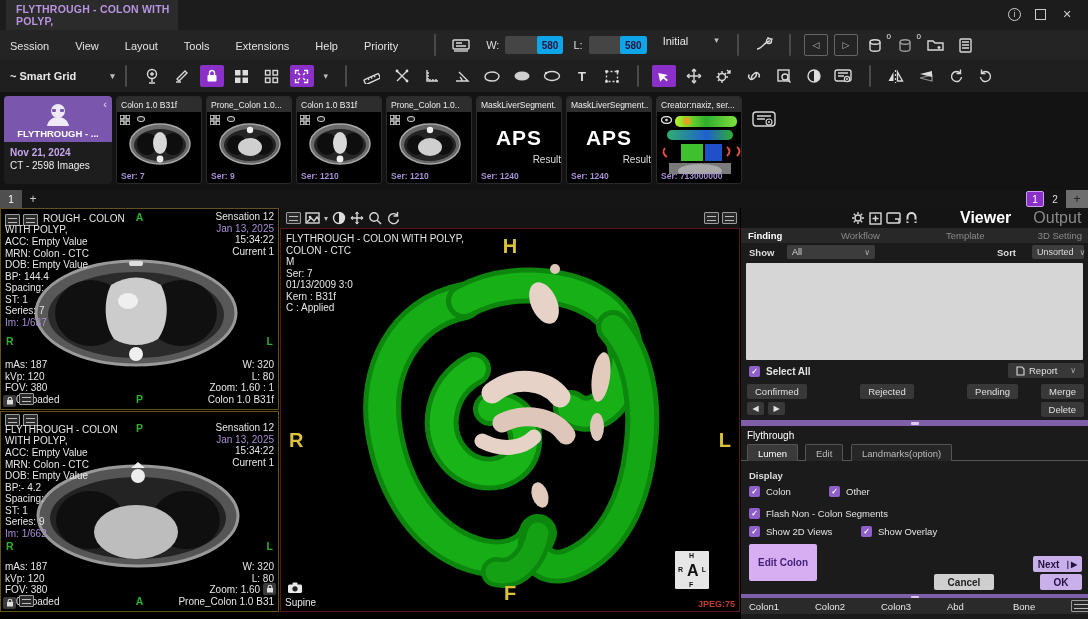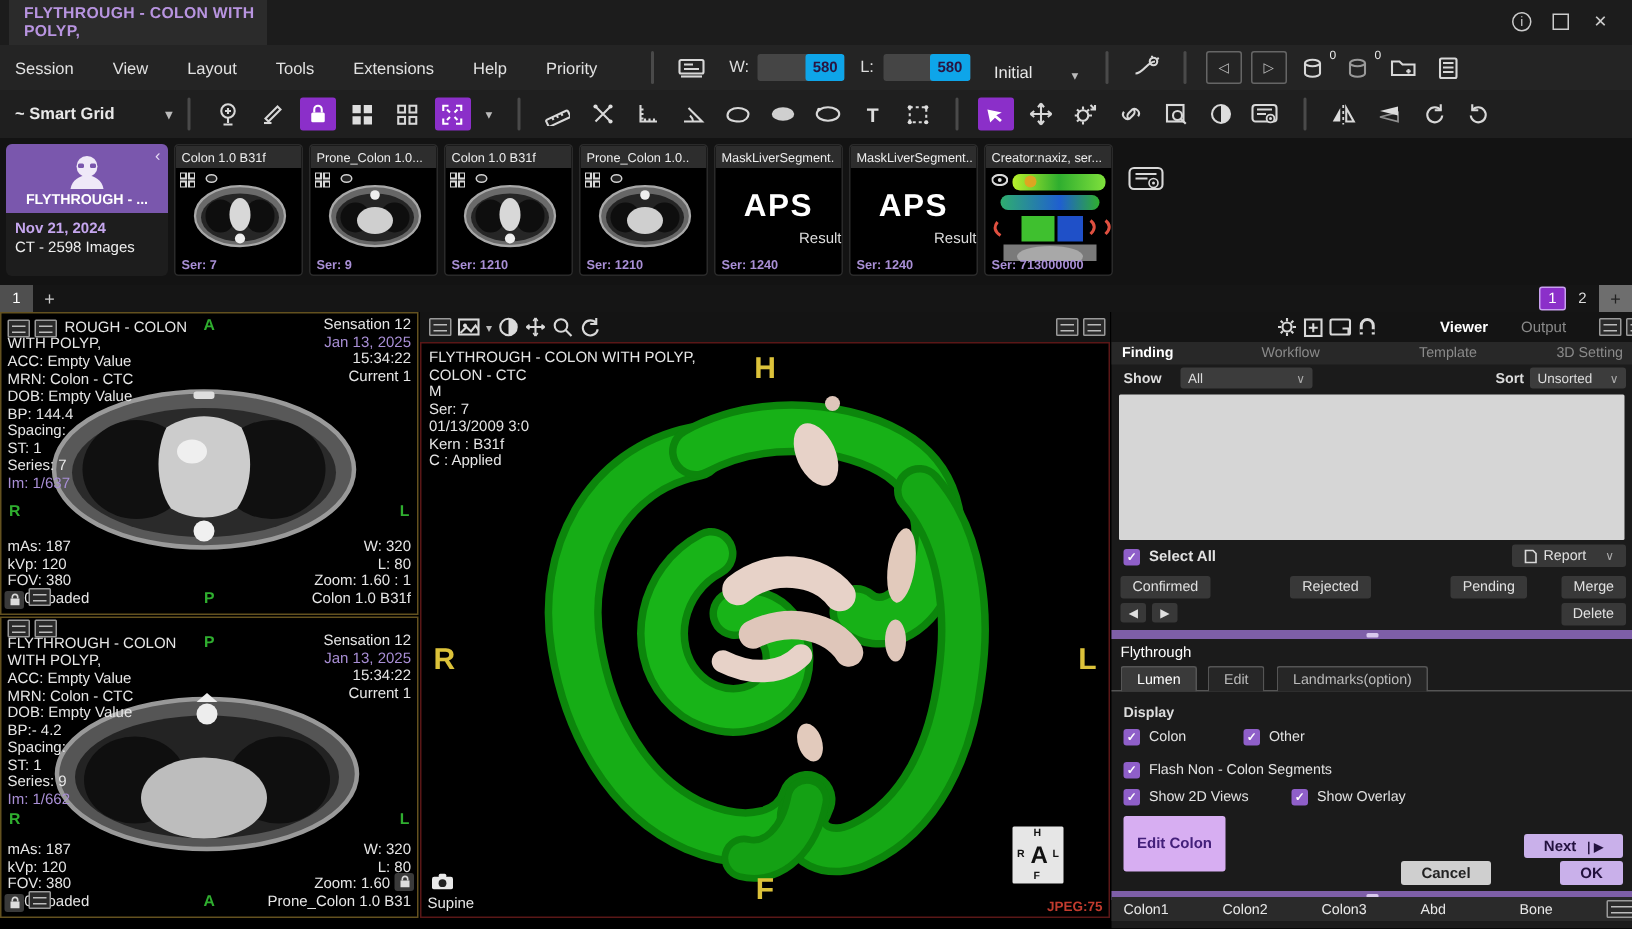--- a/index.html
+++ b/index.html
@@ -14,21 +14,21 @@
 .wc{width:14px;height:14px;display:flex;align-items:center;justify-content:center;font-size:11px;color:#ccc}
 .wc.circ{border:1px solid #ccc;border-radius:50%;font-size:9px;width:13px;height:13px}
 .wc.sq{border:1px solid #ccc;width:11px;height:11px}
 
 #menubar{left:0;top:30px;width:1088px;height:30px;background:#242424;display:flex;align-items:center;padding-left:10px}
 .menu-item{font-size:11px;color:#e2e2e2;margin-right:26px;cursor:default}
 .vsep{width:2px;height:22px;background:#4a4a4a;border-radius:2px;margin:0 10px}
 .fieldlbl{font-size:11px;color:#ddd;margin:0 6px 0 10px}
 .wlfield{display:flex;width:58px;height:18px;background:#454545;border-radius:2px;overflow:hidden}
 .wlfield .val{margin-left:auto;background:#0ea5e9;color:#2a1440;font-size:10px;font-weight:bold;display:flex;align-items:center;padding:0 5px;border-radius:2px}
-.dd{display:flex;align-items:flex-end;height:20px;padding:0 8px;font-size:11px;color:#e8e8e8}
+.dd{display:flex;align-items:flex-start;height:20px;padding:0 8px;font-size:11px;color:#e8e8e8}
 .dd .caret{margin-left:26px;font-size:9px;color:#bbb}
 .ibtn{width:24px;height:22px;display:flex;align-items:center;justify-content:center;border-radius:2px;margin:0 3px;position:relative}
 .ibtn.boxed{border:1px solid #666}
 .ibtn.active{background:#8b2fc9}
 .badge0{position:absolute;top:-2px;right:-3px;font-size:8px;color:#eee}
 svg{display:block}
 .st{stroke:#d8d8d8;fill:none;stroke-width:1.4}
 .stw{stroke:#fff;fill:none;stroke-width:1.4}
 
 #toolbar2{left:0;top:60px;width:1088px;height:32px;background:#1f1f1f;display:flex;align-items:center;padding-left:10px}
@@ -74,21 +74,21 @@
 .orient.big{font-size:20px}
 .miniico{width:15px;height:12px;border:1px solid #9a9a9a;border-radius:1px;background:#2a2a2a;display:inline-block;margin-right:3px;position:relative}
 .miniico:after{content:"";position:absolute;left:2px;right:2px;top:3px;border-top:1px solid #bbb;height:3px;border-bottom:1px solid #bbb}
 .lockico{width:13px;height:12px;background:#3a3a3a;border-radius:2px;display:inline-flex;align-items:center;justify-content:center}
 
 #ctoolbar{left:280px;top:208px;width:460px;height:20px;background:#141414;display:flex;align-items:center;padding-left:6px}
 .cico{width:20px;height:16px;display:flex;align-items:center;justify-content:center;margin-right:4px}
 
 #rpanel{left:741px;top:208px;width:347px;height:411px;background:#1b1b1b}
 #rphead{left:0;top:0;width:347px;height:20px;background:#141414;display:flex;align-items:center}
-#rphead .lbl{font-size:10px;margin-right:22px}
+#rphead .lbl{font-size:16px;margin-right:22px}
 #rptabs{left:0;top:20px;width:347px;height:15px;background:#282828}
 #rptabs span{position:absolute;top:2px;font-size:9.5px;color:#8a8a8a}
 #rptabs span.active{color:#fff;font-weight:bold}
 #showrow{left:0;top:35px;width:347px;height:19px}
 .srlabel{font-size:9.5px;color:#ddd;font-weight:bold}
 .srdd{height:14px;background:#3c3c3c;border-radius:2px;display:flex;align-items:center;font-size:9px;color:#ddd;padding:0 5px}
 .srdd .caret{margin-left:auto;font-size:8px;color:#aaa;padding-left:6px}
 #findlist{left:5px;top:55px;width:337px;height:97px;background:#d6d6d6;border-radius:1px}
 .cb{width:11px;height:11px;background:#8f5fc9;border-radius:2px;display:inline-flex;align-items:center;justify-content:center;margin-right:6px;flex:none}
 .cb:after{content:"✓";color:#fff;font-size:8px;font-weight:bold}
@@ -775,21 +775,21 @@
       <span style="left:205px" class="t2">Template</span>
       <span style="right:6px" class="t3">3D Setting</span>
     </div>
     <div id="showrow" class="abs">
       <span class="srlabel abs" style="left:8px;top:4px">Show</span>
       <div class="srdd abs" style="left:46px;top:2px;width:88px">
           <span>All</span>
           <span class="caret">∨</span>
         </div>
       <span class="srlabel abs" style="right:72px;top:4px">Sort</span>
-      <div class="srdd abs" style="right:4px;top:2px;width:64px">
+      <div class="srdd abs" style="right:4px;top:2px;width:52px">
           <span>Unsorted</span>
           <span class="caret">∨</span>
         </div>
     </div>
     <div id="findlist" class="abs"></div>
     <div class="abs cbrow" style="left:8px;top:158px">
       <span class="cb"></span>
       <span style="font-weight:bold;font-size:10px">Select All</span>
     </div>
     <div class="rbtn abs" style="right:4px;top:155px;width:76px;justify-content:flex-start">
@@ -836,21 +836,21 @@
       </div>
     <div class="abs cbrow" style="left:8px;top:318px">
         <span class="cb"></span>
         <span>Show 2D Views</span>
       </div>
     <div class="abs cbrow" style="left:120px;top:318px">
         <span class="cb"></span>
         <span>Show Overlay</span>
       </div>
     <div class="lavbtn abs" style="left:8px;top:336px;padding:13px 9px;background:#d7aef2;color:#43207a">Edit Colon</div>
-    <div class="lavbtn abs" style="right:6px;top:348px;width:66px;height:16px">
+    <div class="lavbtn abs" style="right:6px;top:348px;width:49px;height:16px">
         <span>Next</span>
         <span style="margin-left:5px;font-size:8px">❘▶</span>
       </div>
     <div class="lavbtn abs" style="right:94px;top:366px;width:60px;height:16px;background:#cfcfcf;color:#222">Cancel</div>
     <div class="lavbtn abs" style="right:6px;top:366px;width:42px;height:16px">OK</div>
     <div class="splitter abs" style="top:386px">
         <i></i>
       </div>
   </div>
 

